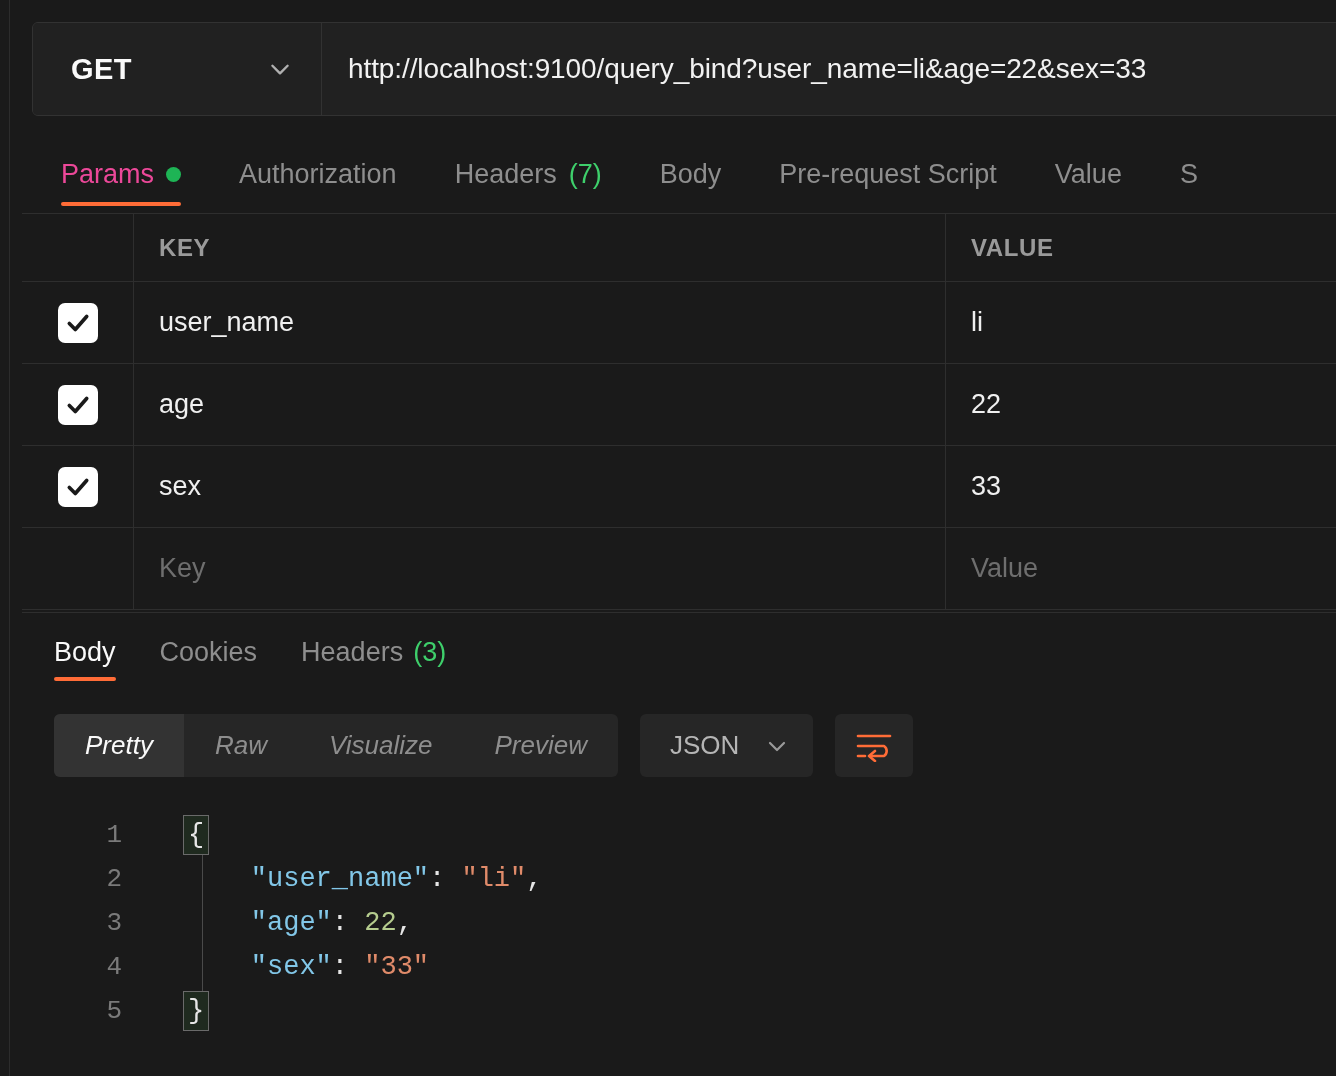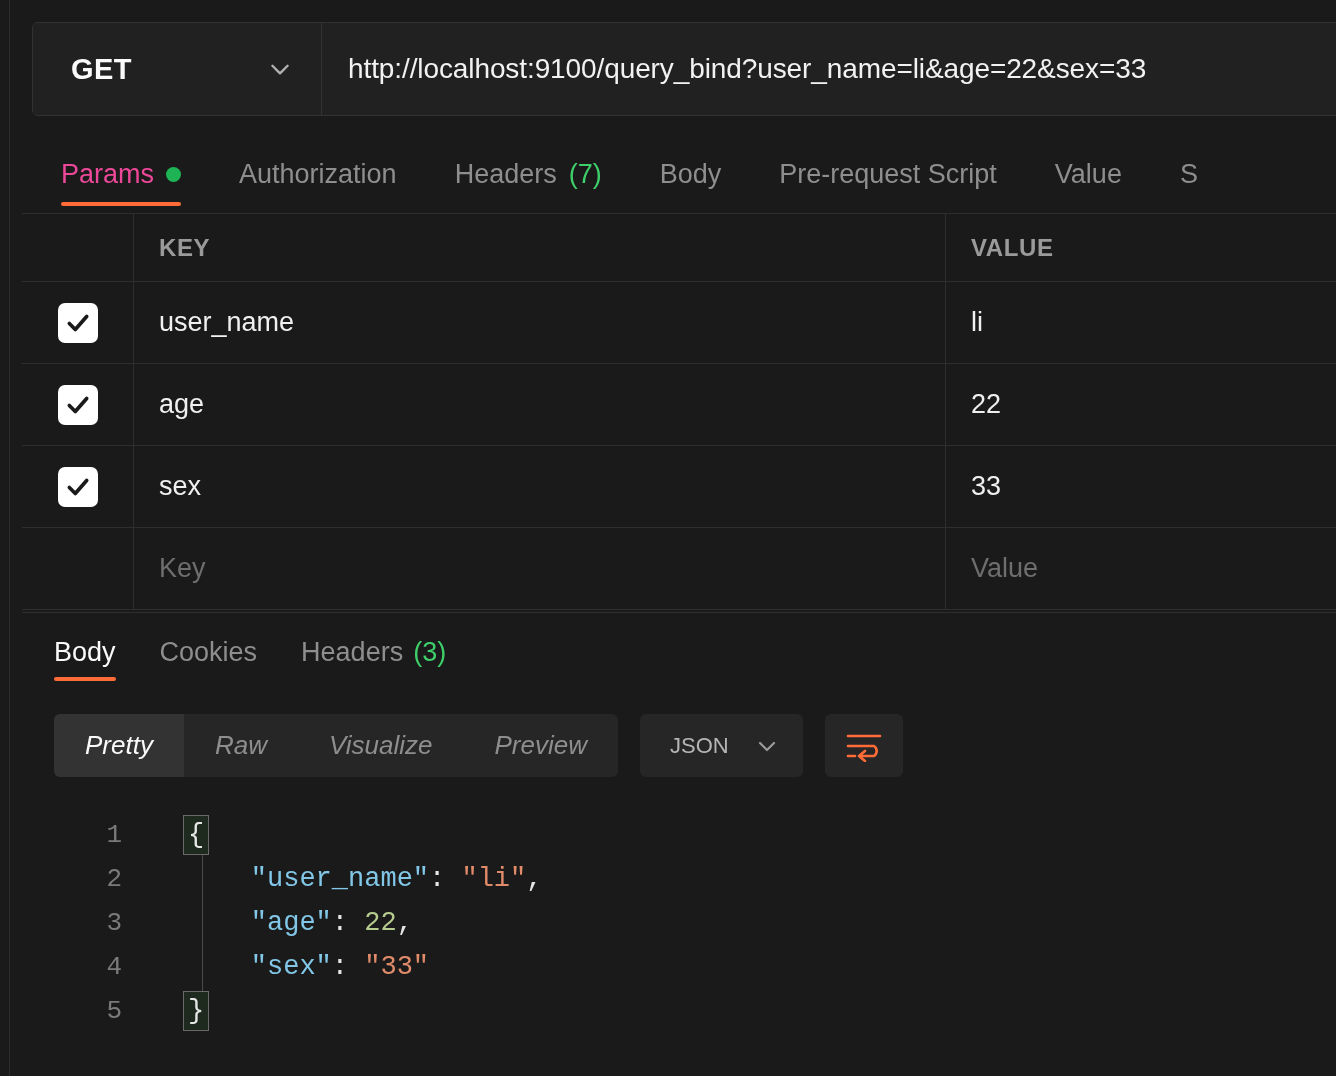--- a/index.html
+++ b/index.html
@@ -250,21 +250,21 @@
     color: #fafafa;
   }
   .lang-select {
     display: flex;
     align-items: center;
     gap: 26px;
     height: 63px;
     padding: 0 24px 0 30px;
     background: #262626;
     border-radius: 6px;
-    font-size: 22px;
+    font-size: 26px;
     color: #b5b5b5;
     cursor: pointer;
   }
   .lang-select .chev { width: 24px; height: 24px; }
   .wrap-btn {
     width: 78px; height: 63px;
     background: #262626;
     border-radius: 6px;
     display: flex;
     align-items: center;

